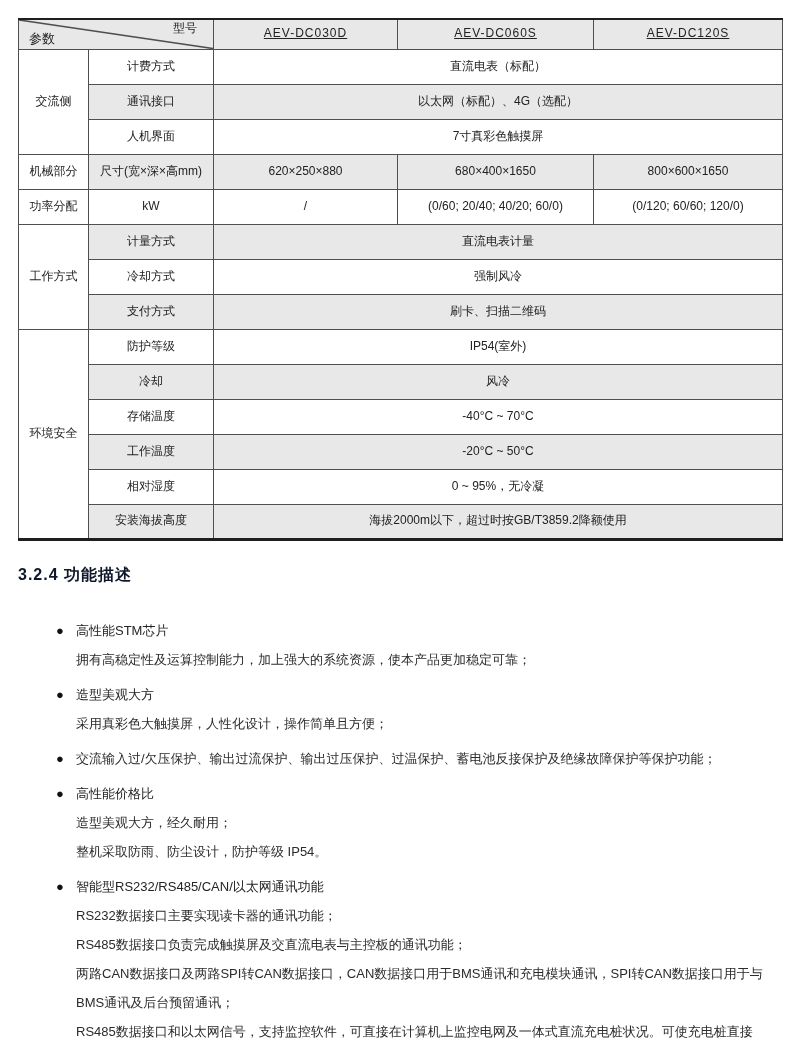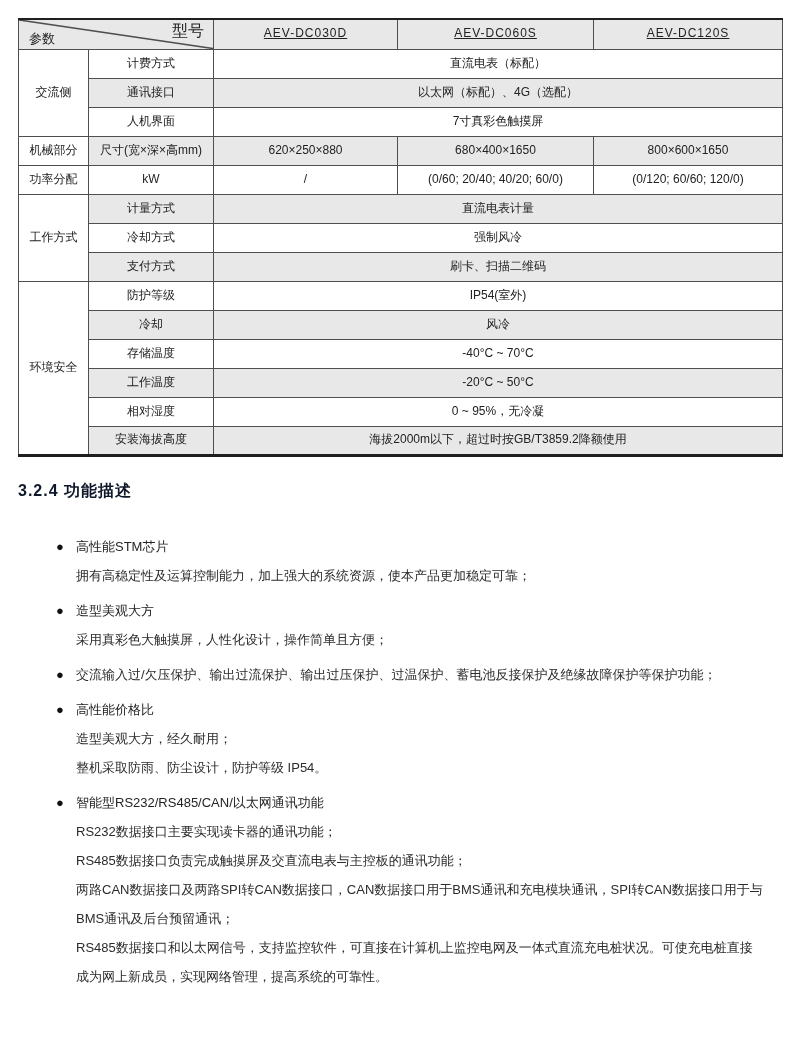--- a/index.html
+++ b/index.html
@@ -17,38 +17,38 @@
     border-collapse: collapse;
     table-layout: fixed;
     width: 764px;
     border-top: 2px solid #1f1f1f;
     border-bottom: 3px solid #1f1f1f;
     border-left: 1px solid #3f3f3f;
     border-right: 1px solid #3f3f3f;
   }
   table.spec td {
     border: 1px solid #4f4f4f;
-    height: 29px;
+    height: 35px;
     font-size: 12px;
     text-align: center;
     vertical-align: middle;
     background: #ffffff;
     padding: 0 4px;
     line-height: 1.15;
     color: #222222;
   }
   table.spec tr.header td { height: 30px; }
   table.spec tr.shade td { background: #e8e8e8; }
   table.spec td.grp { background: #ffffff !important; }
   table.spec td.model { letter-spacing: 1px; text-decoration: underline; }
 
   
   td.corner { position: relative; padding: 0 !important; }
   td.corner svg { position: absolute; left: 0; top: 0; width: 100%; height: 100%; display: block; }
-  .corner-model { position: absolute; top: 2px; right: 9px; font-size: 16px; }
+  .corner-model { position: absolute; top: 2px; right: 16px; font-size: 12px; }
   .corner-param { position: absolute; bottom: 2px; left: 10px; font-size: 13px; }
 
   
   h2.sec-heading {
     margin: 24px 0 0 0;
     font-size: 16px;
     font-weight: bold;
     color: #0f172a;
     letter-spacing: 1px;
   }

